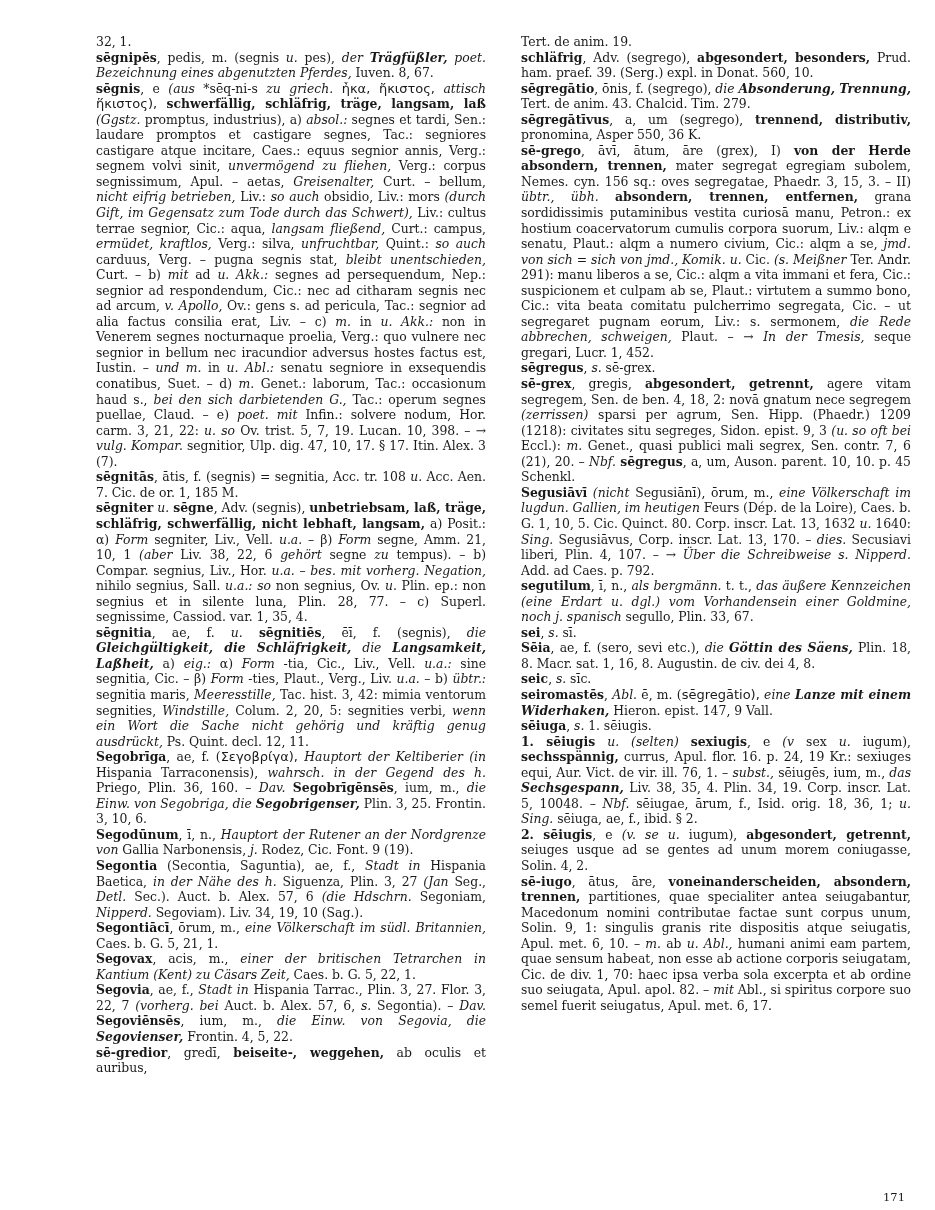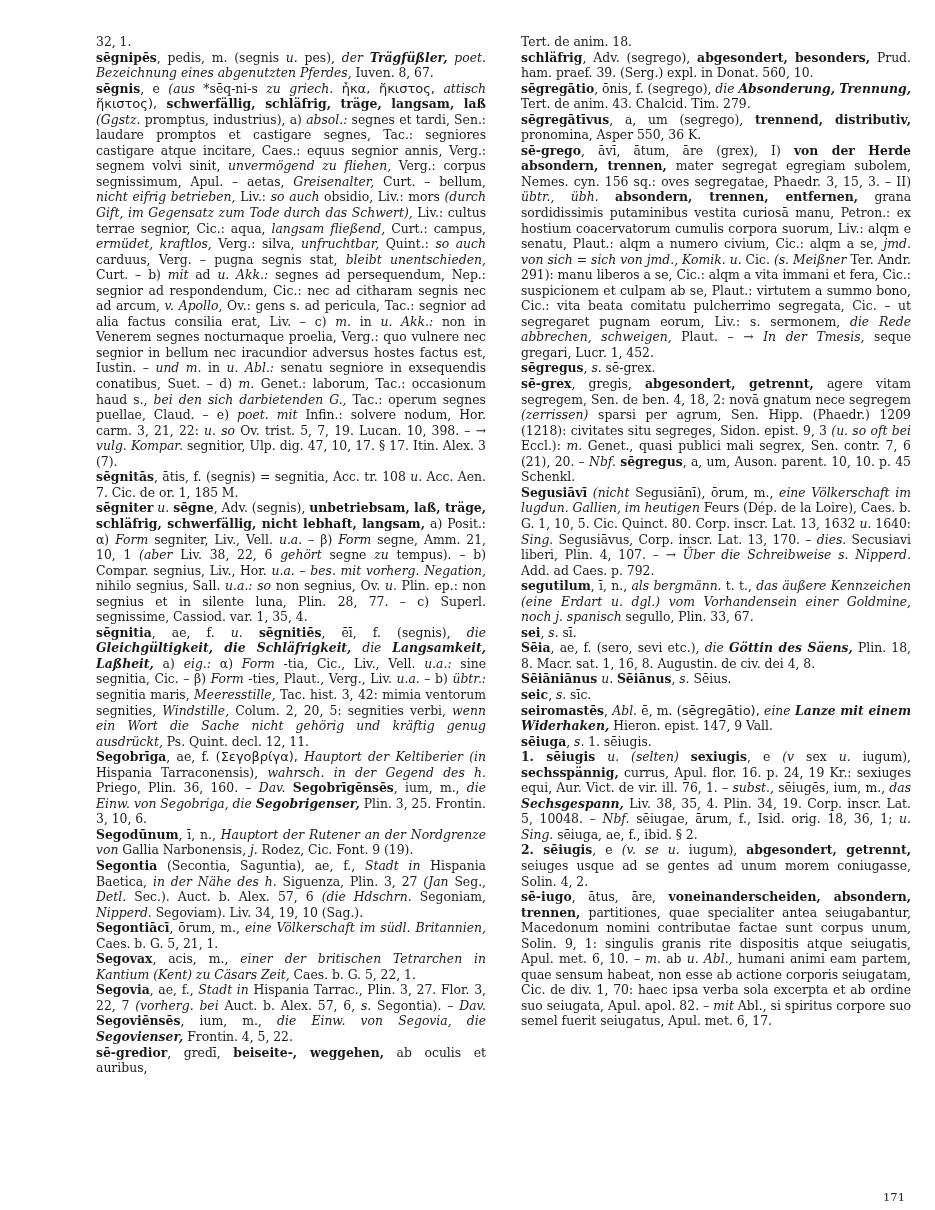--- a/index.html
+++ b/index.html
@@ -89,32 +89,31 @@
         <p class="entry"><span class="lem">sēgnitia</span>, ae, f. <i>u.</i> <span class="lem">sēgnitiēs</span>, ēī, f. (segnis), <i>die <b>Gleichgültigkeit, die Schläfrigkeit,</b> die <b>Langsamkeit, Laßheit,</b></i> a) <i>eig.:</i> α) <i>Form</i> -tia, Cic., Liv., Vell. <i>u.a.:</i> sine segnitia, Cic. – β) <i>Form</i> -ties, Plaut., Verg., Liv. <i>u.a.</i> – b) <i>übtr.:</i> segnitia maris, <i>Meeresstille,</i> Tac. hist. 3, 42: mimia ventorum segnities, <i>Windstille,</i> Colum. 2, 20, 5: segnities verbi, <i>wenn ein Wort die Sache nicht gehörig und kräftig genug ausdrückt,</i> Ps. Quint. decl. 12, 11.</p>
         <p class="entry"><span class="lem">Segobrīga</span>, ae, f. (<span class="grk">Σεγοβρίγα),</span> <i>Hauptort der Keltiberier (in</i> Hispania Tarraconensis), <i>wahrsch. in der Gegend des h.</i> Priego, Plin. 36, 160. – <i>Dav.</i> <span class="lem">Segobrīgēnsēs</span>, ium, m., <i>die Einw. von Segobriga, die <b>Segobrigenser,</b></i> Plin. 3, 25. Frontin. 3, 10, 6.</p>
         <p class="entry"><span class="lem">Segodūnum</span>, ī, n., <i>Hauptort der Rutener an der Nordgrenze von</i> Gallia Narbonensis, <i>j.</i> Rodez, Cic. Font. 9 (19).</p>
         <p class="entry"><span class="lem">Segontia</span> (Secontia, Saguntia), ae, f., <i>Stadt in</i> Hispania Baetica, <i>in der Nähe des h.</i> Siguenza, Plin. 3, 27 <i>(Jan</i> Seg., <i>Detl.</i> Sec.). Auct. b. Alex. 57, 6 <i>(die Hdschrn.</i> Segoniam, <i>Nipperd.</i> Segoviam). Liv. 34, 19, 10 (Sag.).</p>
         <p class="entry"><span class="lem">Segontiācī</span>, ōrum, m., <i>eine Völkerschaft im südl. Britannien,</i> Caes. b. G. 5, 21, 1.</p>
         <p class="entry"><span class="lem">Segovax</span>, acis, m., <i>einer der britischen Tetrarchen in Kantium (Kent) zu Cäsars Zeit,</i> Caes. b. G. 5, 22, 1.</p>
         <p class="entry"><span class="lem">Segovia</span>, ae, f., <i>Stadt in</i> Hispania Tarrac., Plin. 3, 27. Flor. 3, 22, 7 <i>(vorherg. bei</i> Auct. b. Alex. 57, 6, <i>s.</i> Segontia). – <i>Dav.</i> <span class="lem">Segoviēnsēs</span>, ium, m., <i>die Einw. von Segovia, die <b>Segovienser,</b></i> Frontin. 4, 5, 22.</p>
         <p class="entry"><span class="lem">sē-gredior</span>, gredī, <span class="bi">beiseite-, weggehen,</span> ab oculis et auribus,</p>
       </div>
     <div class="col col-right" id="right-col">
-        <p class="entry">Tert. de anim. 18.</p>
+        <p class="entry">Tert. de anim. 19.</p>
         <p class="entry"><span class="lem">schläfrig</span>, Adv. (segrego), <span class="bi">abgesondert, besonders,</span> Prud. ham. praef. 39. (Serg.) expl. in Donat. 560, 10.</p>
         <p class="entry"><span class="lem">sēgregātio</span>, ōnis, f. (segrego), <i>die <b>Absonderung, Trennung,</b></i> Tert. de anim. 43. Chalcid. Tim. 279.</p>
         <p class="entry"><span class="lem">sēgregātīvus</span>, a, um (segrego), <span class="bi">trennend, distributiv,</span> pronomina, Asper 550, 36 K.</p>
         <p class="entry"><span class="lem">sē-grego</span>, āvī, ātum, āre (grex), I) <span class="bi">von der Herde absondern, trennen,</span> mater segregat egregiam subolem, Nemes. cyn. 156 sq.: oves segregatae, Phaedr. 3, 15, 3. – II) <i>übtr., übh.</i> <span class="bi">absondern, trennen, entfernen,</span> grana sordidissimis putaminibus vestita curiosā manu, Petron.: ex hostium coacervatorum cumulis corpora suorum, Liv.: alqm e senatu, Plaut.: alqm a numero civium, Cic.: alqm a se, <i>jmd. von sich = sich von jmd., Komik. u.</i> Cic. <i>(s. Meißner</i> Ter. Andr. 291): manu liberos a se, Cic.: alqm a vita immani et fera, Cic.: suspicionem et culpam ab se, Plaut.: virtutem a summo bono, Cic.: vita beata comitatu pulcherrimo segregata, Cic. – ut segregaret pugnam eorum, Liv.: s. sermonem, <i>die Rede abbrechen, schweigen,</i> Plaut. – → <i>In der Tmesis,</i> seque gregari, Lucr. 1, 452.</p>
         <p class="entry"><span class="lem">sēgregus</span>, <i>s.</i> sē-grex.</p>
         <p class="entry"><span class="lem">sē-grex</span>, gregis, <span class="bi">abgesondert, getrennt,</span> agere vitam segregem, Sen. de ben. 4, 18, 2: novā gnatum nece segregem <i>(zerrissen)</i> sparsi per agrum, Sen. Hipp. (Phaedr.) 1209 (1218): civitates situ segreges, Sidon. epist. 9, 3 <i>(u. so oft bei</i> Eccl.): <i>m.</i> Genet., quasi publici mali segrex, Sen. contr. 7, 6 (21), 20. – <i>Nbf.</i> <span class="lem">sēgregus</span>, a, um, Auson. parent. 10, 10. p. 45 Schenkl.</p>
         <p class="entry"><span class="lem">Segusiāvī</span> <i>(nicht</i> Segusiānī), ōrum, m., <i>eine Völkerschaft im lugdun. Gallien, im heutigen</i> Feurs (Dép. de la Loire), Caes. b. G. 1, 10, 5. Cic. Quinct. 80. Corp. inscr. Lat. 13, 1632 <i>u.</i> 1640: <i>Sing.</i> Segusiāvus, Corp. inscr. Lat. 13, 170. – <i>dies.</i> Secusiavi liberi, Plin. 4, 107. – → <i>Über die Schreibweise s. Nipperd.</i> Add. ad Caes. p. 792.</p>
         <p class="entry"><span class="lem">segutilum</span>, ī, n., <i>als bergmänn.</i> t. t., <i>das äußere Kennzeichen (eine Erdart u. dgl.) vom Vorhandensein einer Goldmine, noch j. spanisch</i> segullo, Plin. 33, 67.</p>
         <p class="entry"><span class="lem">sei</span>, <i>s.</i> sī.</p>
         <p class="entry"><span class="lem">Sēia</span>, ae, f. (sero, sevi etc.), <i>die <b>Göttin des Säens,</b></i> Plin. 18, 8. Macr. sat. 1, 16, 8. Augustin. de civ. dei 4, 8.</p>
-        <p class="entry"><span class="lem">Sēiāniānus</span> <i>u.</i> <span class="lem">Sēiānus</span>, <i>s.</i> Sēius.</p>
         <p class="entry"><span class="lem">seic</span>, <i>s.</i> sīc.</p>
         <p class="entry"><span class="lem">seiromastēs</span>, <i>Abl.</i> ē, m. (<span class="grk">sēgregātio),</span> <i>eine <b>Lanze mit einem Widerhaken,</b></i> Hieron. epist. 147, 9 Vall.</p>
         <p class="entry"><span class="lem">sēiuga</span>, <i>s.</i> 1. sēiugis.</p>
         <p class="entry"><b>1. sēiugis</b> <i>u. (selten)</i> <span class="lem">sexiugis</span>, e <i>(v</i> sex <i>u.</i> iugum), <span class="bi">sechsspännig,</span> currus, Apul. flor. 16. p. 24, 19 Kr.: sexiuges equi, Aur. Vict. de vir. ill. 76, 1. – <i>subst.,</i> sēiugēs, ium, m., <i>das <b>Sechsgespann,</b></i> Liv. 38, 35, 4. Plin. 34, 19. Corp. inscr. Lat. 5, 10048. – <i>Nbf.</i> sēiugae, ārum, f., Isid. orig. 18, 36, 1; <i>u. Sing.</i> sēiuga, ae, f., ibid. § 2.</p>
         <p class="entry"><b>2. sēiugis</b>, e <i>(v. se u.</i> iugum), <span class="bi">abgesondert, getrennt,</span> seiuges usque ad se gentes ad unum morem coniugasse, Solin. 4, 2.</p>
         <p class="entry"><span class="lem">sē-iugo</span>, ātus, āre, <span class="bi">voneinanderscheiden, absondern, trennen,</span> partitiones, quae specialiter antea seiugabantur, Macedonum nomini contributae factae sunt corpus unum, Solin. 9, 1: singulis granis rite dispositis atque seiugatis, Apul. met. 6, 10. – <i>m.</i> ab <i>u. Abl.,</i> humani animi eam partem, quae sensum habeat, non esse ab actione corporis seiugatam, Cic. de div. 1, 70: haec ipsa verba sola excerpta et ab ordine suo seiugata, Apul. apol. 82. – <i>mit</i> Abl., si spiritus corpore suo semel fuerit seiugatus, Apul. met. 6, 17.</p>
       </div>
   </div>
   <div class="folio">171</div>
 </div>

